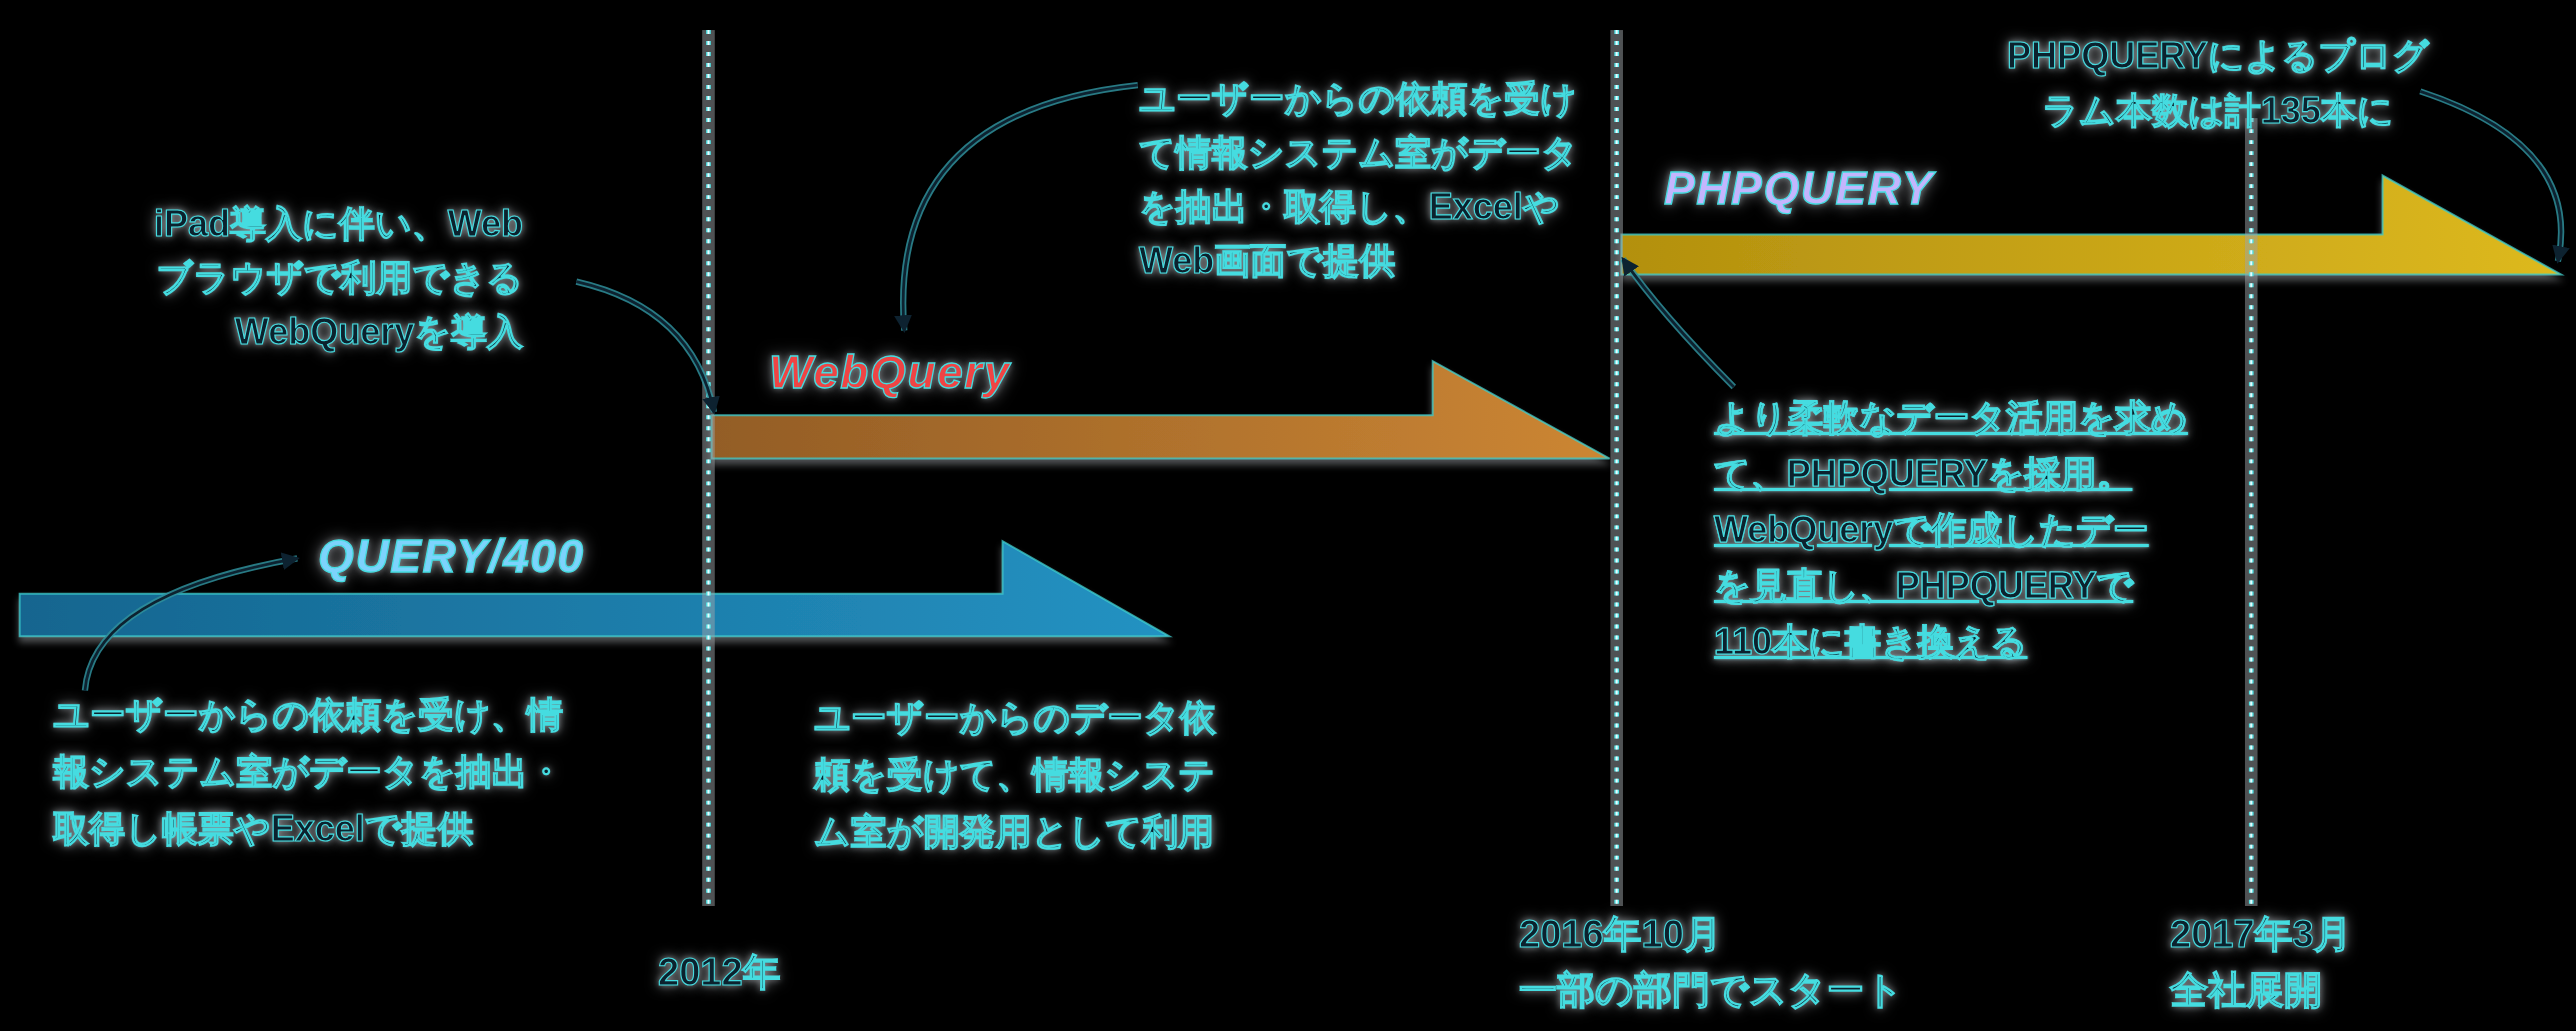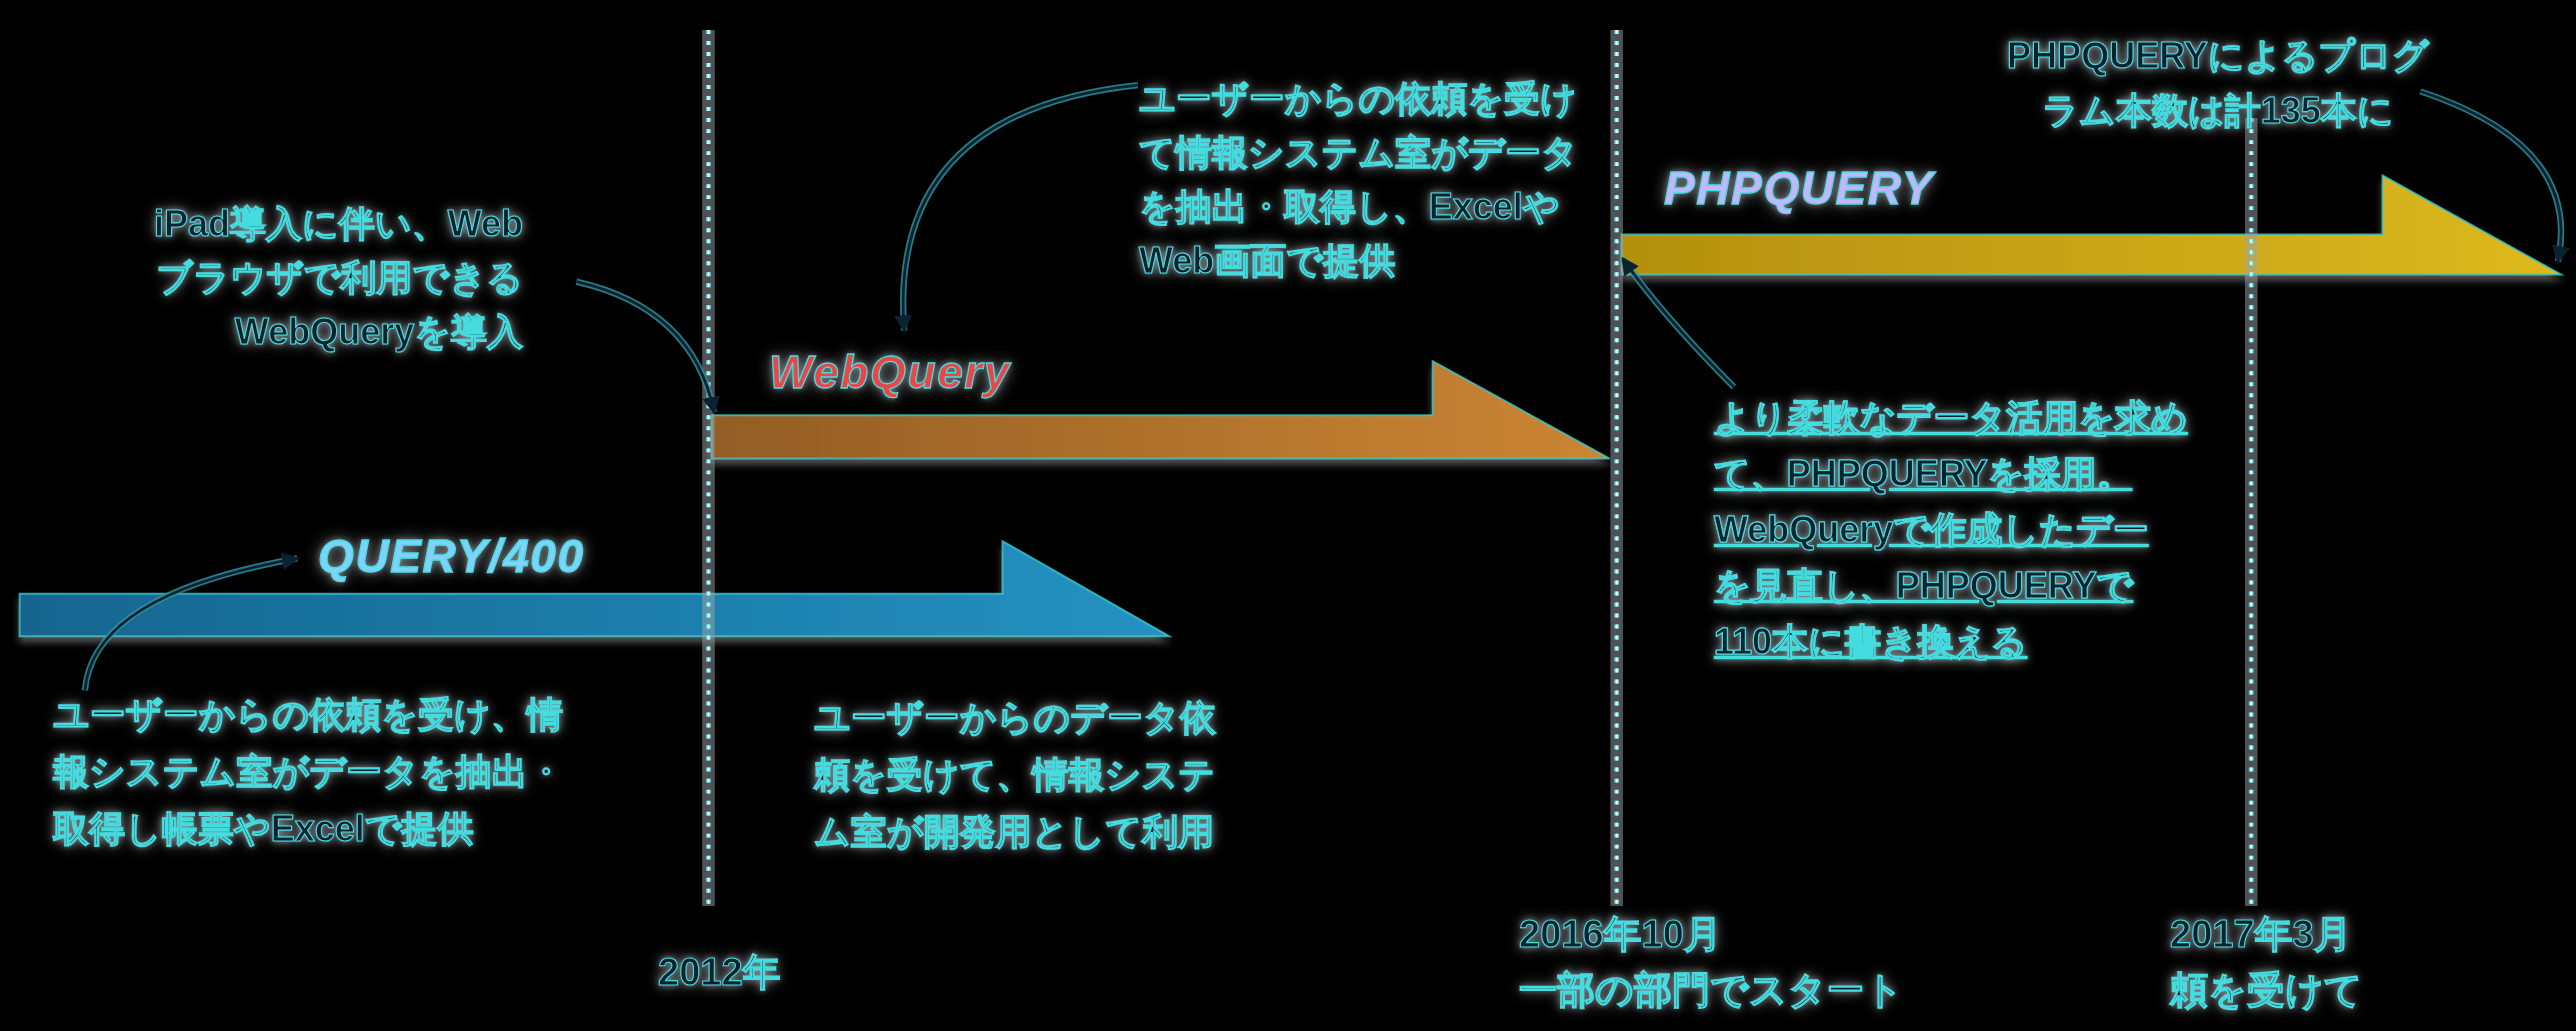--- a/index.html
+++ b/index.html
@@ -142,17 +142,17 @@
 
   <div class="year-label" style="left:634px;top:944px;margin-left:24px;">
     <div>2012年</div>
   </div>
   <div class="year-label" style="left:1519px;top:906px;">
     <div>2016年10月</div>
     <div>一部の部門でスタート</div>
   </div>
   <div class="year-label" style="left:2170px;top:906px;">
     <div>2017年3月</div>
-    <div>頼を受けて</div>
+    <div>全社展開</div>
   </div>
 
 </div>
 
 
 </body></html>

